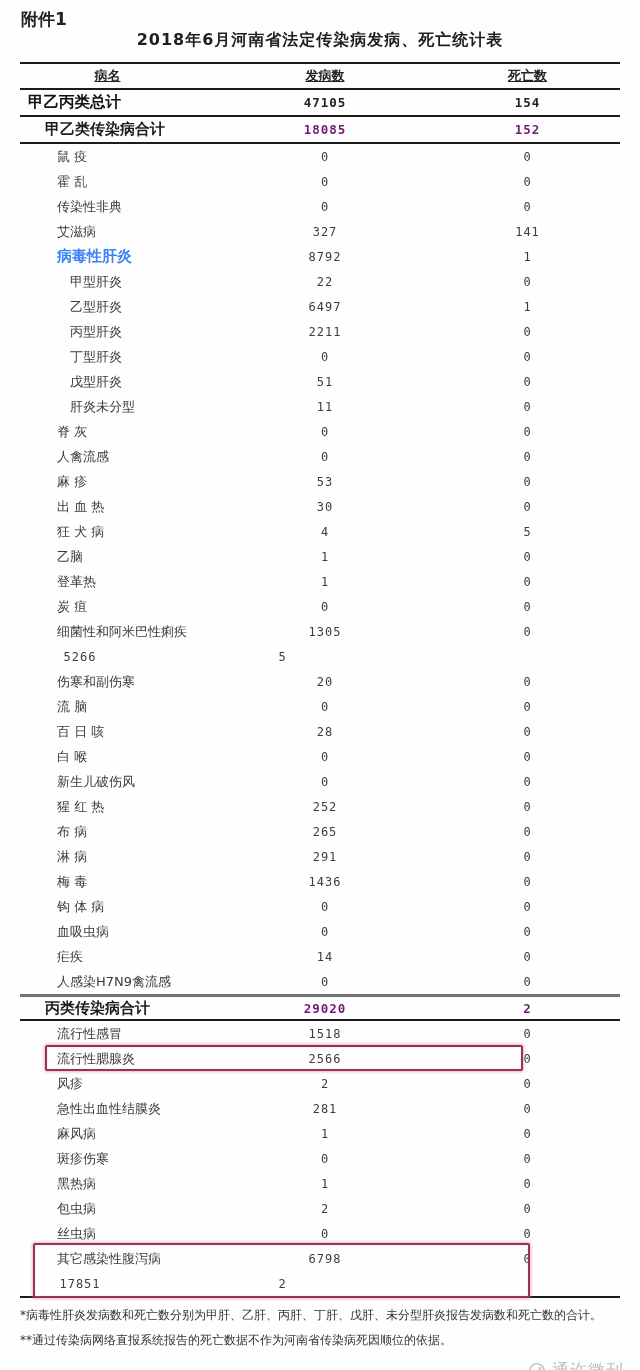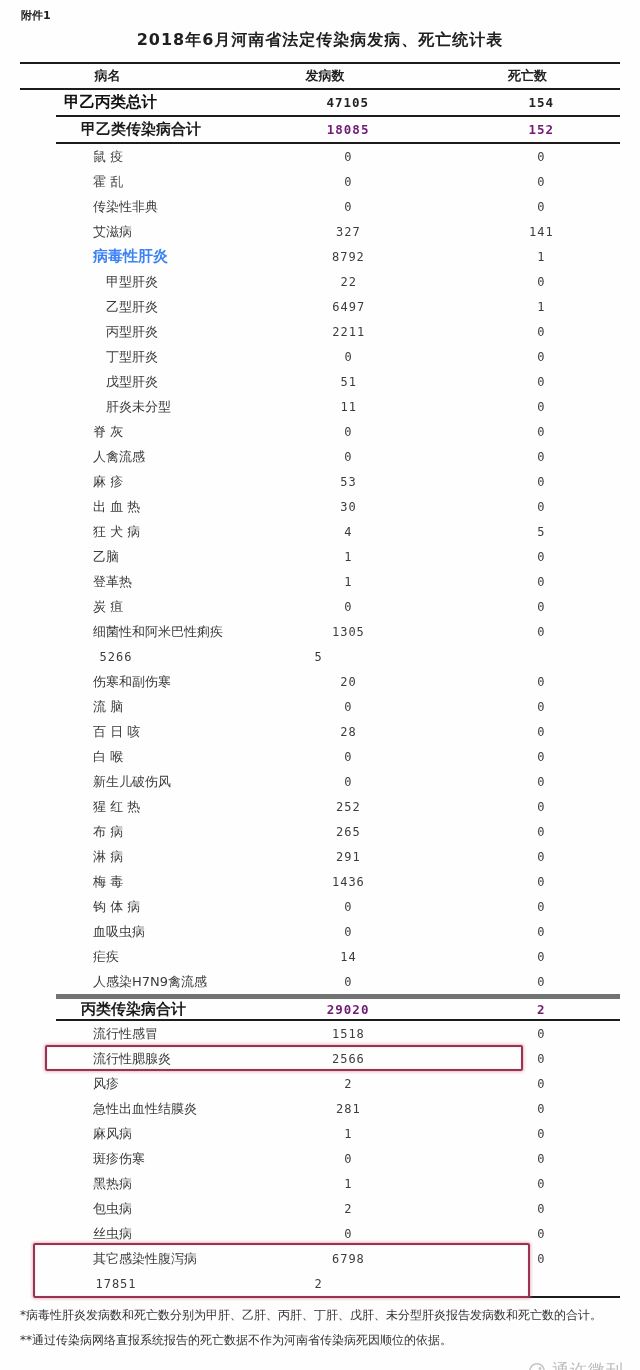--- a/index.html
+++ b/index.html
@@ -9,21 +9,21 @@
     width: 640px;
     height: 1370px;
     background: #fefefe;
     font-family: "DejaVu Sans", sans-serif;
     color: #2e2e2e;
     overflow: hidden;
   }
   .attachment {
     position: absolute;
     left: 21px; top: 8px;
-    font-size: 11px;
+    font-size: 17px;
     font-weight: bold;
     color: #222;
   }
   .title {
     position: absolute;
     left: 0; right: 0; top: 30px;
     text-align: center;
     font-size: 16px;
     font-weight: bold;
     letter-spacing: 1px;
@@ -36,22 +36,23 @@
     font-size: 13px;
   }
   .thead {
     display: flex;
     align-items: center;
     height: 28px;
     border-top: 2px solid #1c1c1c;
     border-bottom: 2px solid #1c1c1c;
     font-weight: bold;
     color: #222;
-  }
-  .tbody { border-bottom: 2px solid #1c1c1c; margin-left: 36px; }
+    text-decoration: underline;
+  }
+  .tbody { border-bottom: 2px solid #1c1c1c; }
   .c-name   { width: 245px; }
   .c-cases  { width: 120px; text-align: center; }
   .c-spacer { width: 60px; }
   .c-deaths { width: 165px; text-align: center; }
   .thead .c-name { text-align: center; padding-right: 70px; font-size: 13px; }
   .num {
     font-family: "DejaVu Sans Mono", monospace;
     font-size: 12px;
     color: #3c3c3c;
     letter-spacing: 1px;
@@ -69,21 +70,21 @@
   }
   .row.total .c-name { padding-left: 8px; font-size: 15.5px; font-weight: bold; }
   .row.total .num { font-weight: bold; color: #222; font-size: 12.5px; }
   .row.section {
     height: 27px;
     border-bottom: 2px solid #1c1c1c;
     color: #1b1b1b;
   }
   .row.section .c-name { padding-left: 25px; font-size: 15px; font-weight: bold; }
   .row.section .num { font-weight: bold; color: #701a75; font-size: 12.5px; }
-  .row.rule-top { border-top: 5px solid #737373; }
+  .row.rule-top { border-top: 3px solid #737373; }
   .row.group .c-name { padding-left: 37px; font-size: 15px; font-weight: 600; color: #3b82f6; }
   .row.disease .c-name { padding-left: 37px; }
   .row.sub .c-name { padding-left: 50px; }
   .hl-box {
     position: absolute;
     border: 2px solid #98344f;
     border-radius: 2px;
     box-shadow: 0 0 3px 1px rgba(215,126,152,0.55), inset 0 0 2px 0 rgba(215,126,152,0.35);
     pointer-events: none;
   }

